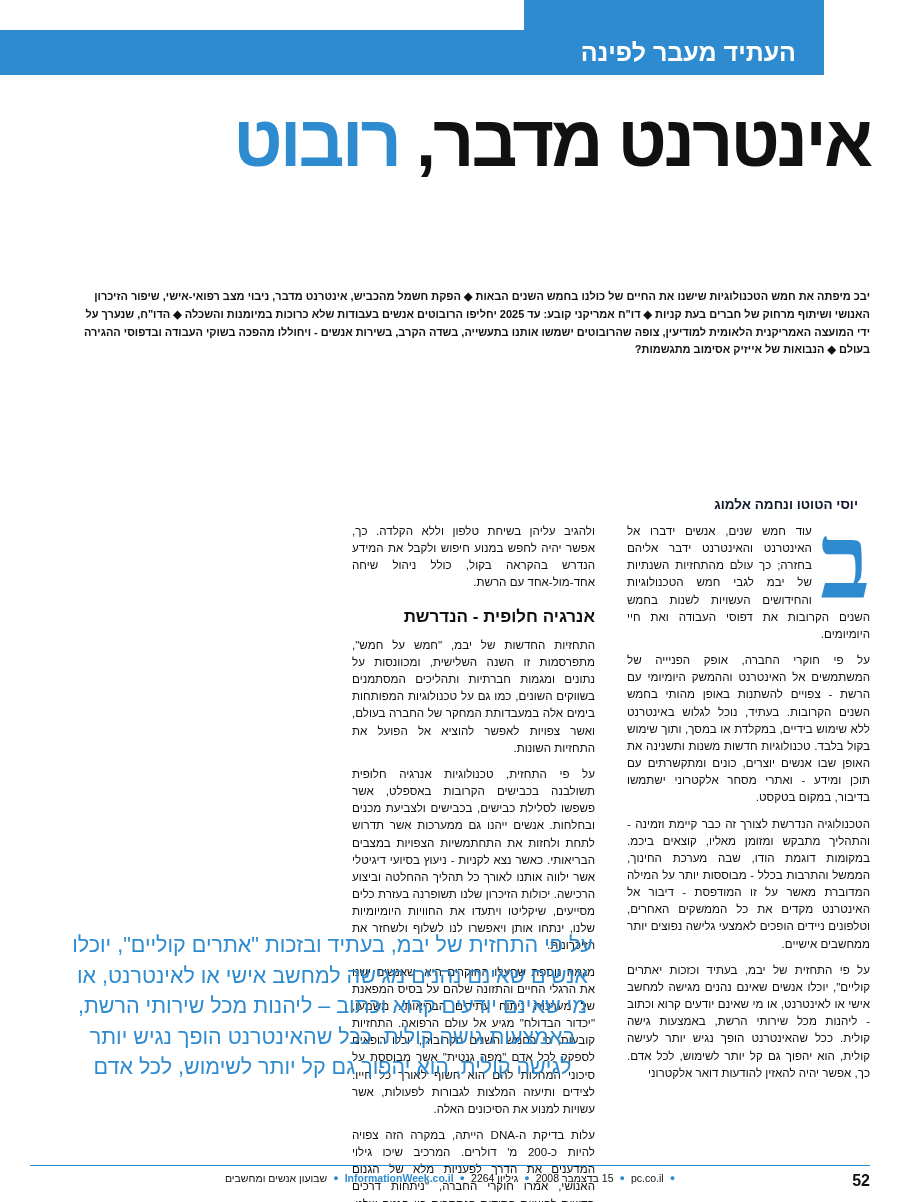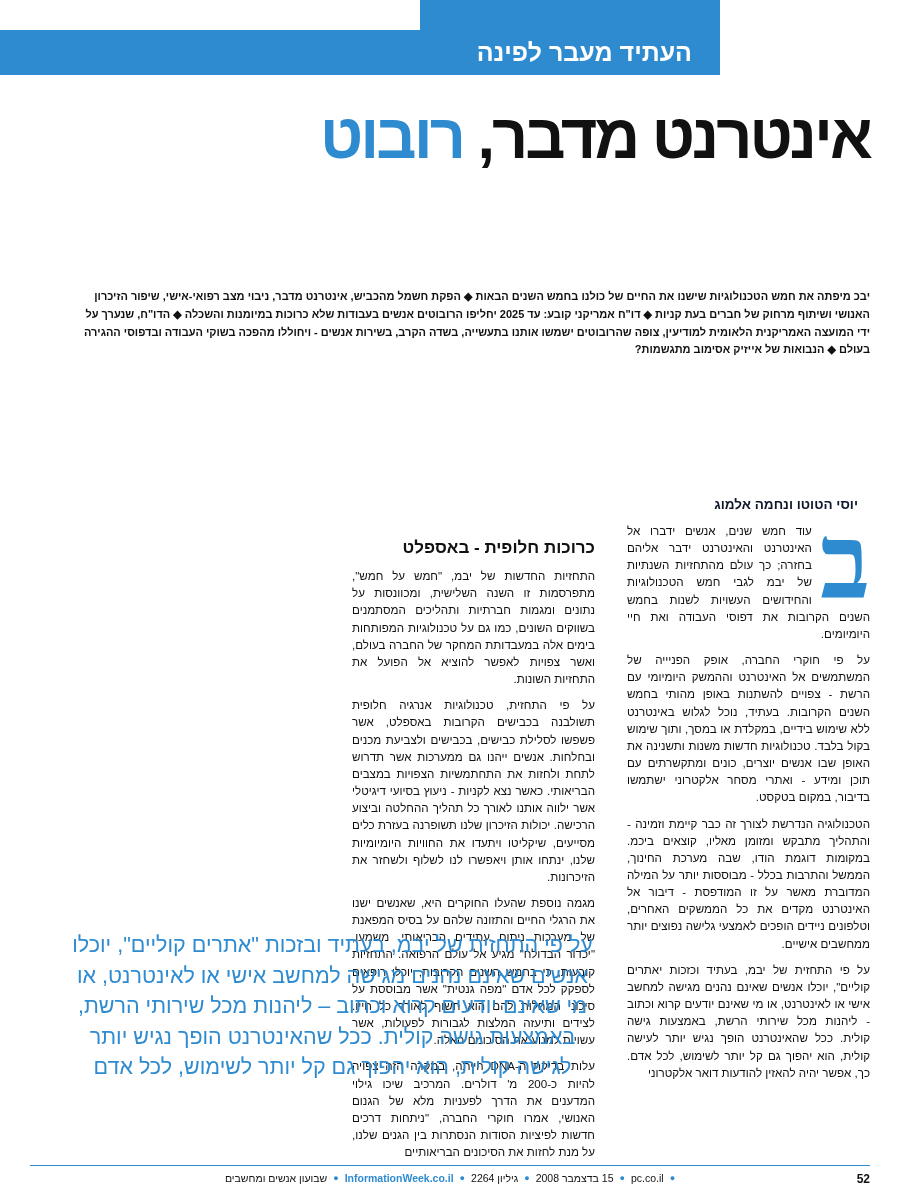--- a/index.html
+++ b/index.html
@@ -14,21 +14,21 @@
     color: #000000;
     position: relative;
     overflow: hidden;
   }
 
   
   .header-bar {
     position: absolute;
     top: 30px;
     left: 0;
-    width: 720px;
+    width: 824px;
     height: 45px;
     background: #2e8bd0;
   }
   .header-bar .tab-block {
     position: absolute;
     top: -30px;
     right: 0;
     width: 300px;
     height: 30px;
     background: #2e8bd0;
@@ -45,21 +45,21 @@
   }
 
   
   .headline {
     position: absolute;
     top: 105px;
     right: 30px;
     left: 30px;
     text-align: right;
     direction: rtl;
-    font-size: 63px;
+    font-size: 72px;
     font-weight: bold;
     letter-spacing: -3px;
     line-height: 1.0;
   }
   .headline .blk { color: #111111; }
   .headline .blu { color: #2e8bd0; }
 
   
   .deck {
     position: absolute;
@@ -143,21 +143,21 @@
     color: #111111;
     display: flex;
     align-items: center;
     justify-content: center;
     gap: 6px;
   }
   .footer .pageno {
     position: absolute;
     right: 0;
     top: 6px;
-    font-size: 12px;
+    font-size: 16px;
     font-weight: bold;
   }
   .footer .brand { color: #2e8bd0; font-weight: bold; }
   .footer .sep { color: #2e8bd0; font-size: 9px; }
 </style>
 </head>
 <body>
 
 <div class="header-bar">
   <div class="tab-block"></div>
@@ -175,21 +175,22 @@
 
 <div class="col" id="col-right">
   <span class="dropcap">ב</span>
   <p>עוד חמש שנים, אנשים ידברו אל האינטרנט והאינטרנט ידבר אליהם בחזרה; כך עולם מהתחזיות השנתיות של יבמ לגבי חמש הטכנולוגיות והחידושים העשויות לשנות בחמש השנים הקרובות את דפוסי העבודה ואת חיי היומיומים.</p>
   <p>על פי חוקרי החברה, אופק הפניייה של המשתמשים אל האינטרנט וההמשק היומיומי עם הרשת - צפויים להשתנות באופן מהותי בחמש השנים הקרובות. בעתיד, נוכל לגלוש באינטרנט ללא שימוש בידיים, במקלדת או במסך, ותוך שימוש בקול בלבד. טכנולוגיות חדשות משנות ותשנינה את האופן שבו אנשים יוצרים, כונים ומתקשרתים עם תוכן ומידע - ואתרי מסחר אלקטרוני ישתמשו בדיבור, במקום בטקסט.</p>
   <p>הטכנולוגיה הנדרשת לצורך זה כבר קיימת וזמינה - והתהליך מתבקש ומזומן מאליו, קוצאים ביכמ. במקומות דוגמת הודו, שבה מערכת החינוך, הממשל והתרבות בכלל - מבוססות יותר על המילה המדוברת מאשר על זו המודפסת - דיבור אל האינטרנט מקדים את כל הממשקים האחרים, וטלפונים ניידים הופכים לאמצעי גלישה נפוצים יותר ממחשבים אישיים.</p>
   <p>על פי התחזית של יבמ, בעתיד וכזכות יאתרים קוליים", יוכלו אנשים שאינם נהנים מגישה למחשב אישי או לאינטרנט, או מי שאינם יודעים קרוא וכתוב - ליהנות מכל שירותי הרשת, באמצעות גישה קולית. ככל שהאינטרנט הופך נגיש יותר לעישה קולית, הוא יהפוך גם קל יותר לשימוש, לכל אדם. כך, אפשר יהיה להאזין להודעות דואר אלקטרוני</p>
 </div>
 
 <div class="col" id="col-mid">
-  <h3>כרוכות חלופית - באספלט</h3>
+  <p>ולהגיב עליהן בשיחת טלפון וללא הקלדה. כך, אפשר יהיה לחפש במנוע חיפוש ולקבל את המידע הנדרש בהקראה בקול, כולל ניהול שיחה אחד-מול-אחד עם הרשת.</p>
+  <h3>אנרגיה חלופית - הנדרשת</h3>
   <p>התחזיות החדשות של יבמ, "חמש על חמש", מתפרסמות זו השנה השלישית, ומכוונסות על נתונים ומגמות חברתיות ותהליכים המסתמנים בשווקים השונים, כמו גם על טכנולוגיות המפותחות בימים אלה במעבדותת המחקר של החברה בעולם, ואשר צפויות לאפשר להוציא אל הפועל את התחזיות השונות.</p>
   <p>על פי התחזית, טכנולוגיות אנרגיה חלופית תשולבנה בכבישים הקרובות באספלט, אשר פשפשו לסלילת כבישים, בכבישים ולצביעת מכנים ובחלחות. אנשים ייהנו גם ממערכות אשר תדרוש לתחת ולחזות את התחתמשיות הצפויות במצבים הבריאותי. כאשר נצא לקניות - ניעוץ בסיועי דיגיטלי אשר ילווה אותנו לאורך כל תהליך ההחלטה וביצוע הרכישה. יכולות הזיכרון שלנו תשופרנה בעזרת כלים מסייעים, שיקליטו ויתעדו את החוויות היומיומיות שלנו, ינתחו אותן ויאפשרו לנו לשלוף ולשחזר את הזיכרונות.</p>
   <p>מגמה נוספת שהעלו החוקרים היא, שאנשים ישנו את הרגלי החיים והתזונה שלהם על בסיס המפאנת של מערכות ניתוח עתידים הבריאותי. משמעו, "יכדור הבדולח" מגיע אל עולם הרפואה. התחזיות קובעות, כי בחמש השנים הקרובות, יוכלו רופאים לספקק לכל אדם "מפה גנטית" אשר מבוססת על סיכוני המחלות להם הוא חשוף לאורך כל חייו. לצידים ותיעזה המלצות לגבורות לפעולות, אשר עשויות למנוע את הסיכונים האלה.</p>
   <p>עלות בדיקת ה-DNA הייתה, במקרה הזה צפויה להיות כ-200 מ' דולרים. המרכיב שיכו גילוי המדענים את הדרך לפעניות מלא של הגנום האנושי, אמרו חוקרי החברה, "ניתחות דרכים חדשות לפיציות הסודות הנסתרות בין הגנים שלנו, על מנת לחזות את הסיכונים הבריאותיים</p>
 </div>
 
 <div class="pullquote">על פי התחזית של יבמ, בעתיד ובזכות "אתרים קוליים", יוכלו אנשים שאינם נהנים מגישה למחשב אישי או לאינטרנט, או מי שאינם יודעים קרוא וכתוב – ליהנות מכל שירותי הרשת, באמצעות גישה קולית. ככל שהאינטרנט הופך נגיש יותר לגישה קולית, הוא יהפוך גם קל יותר לשימוש, לכל אדם</div>
 
 <div class="footer">
   <span class="pageno">52</span>

